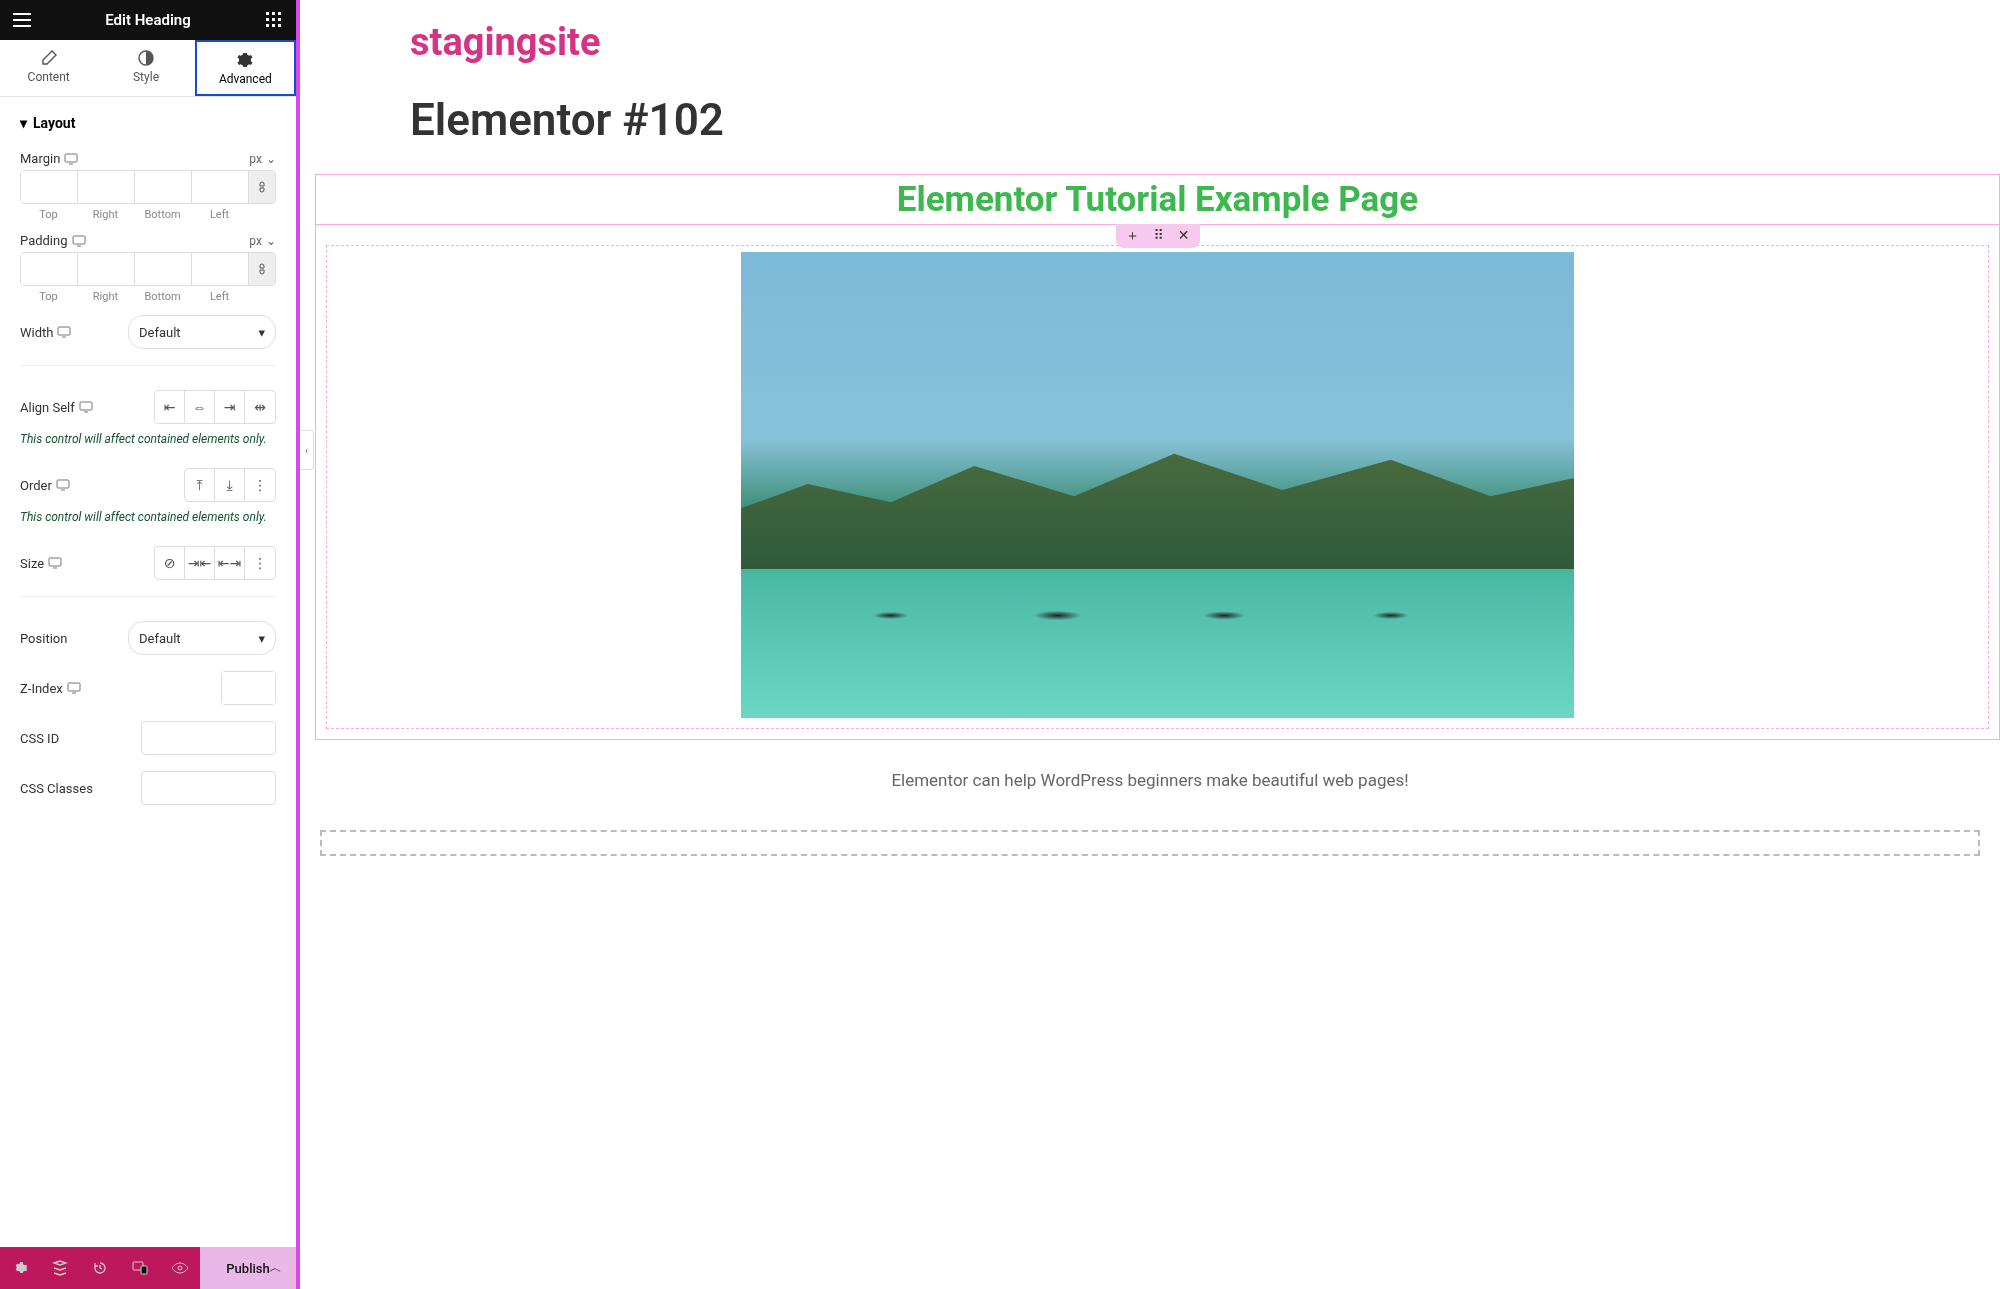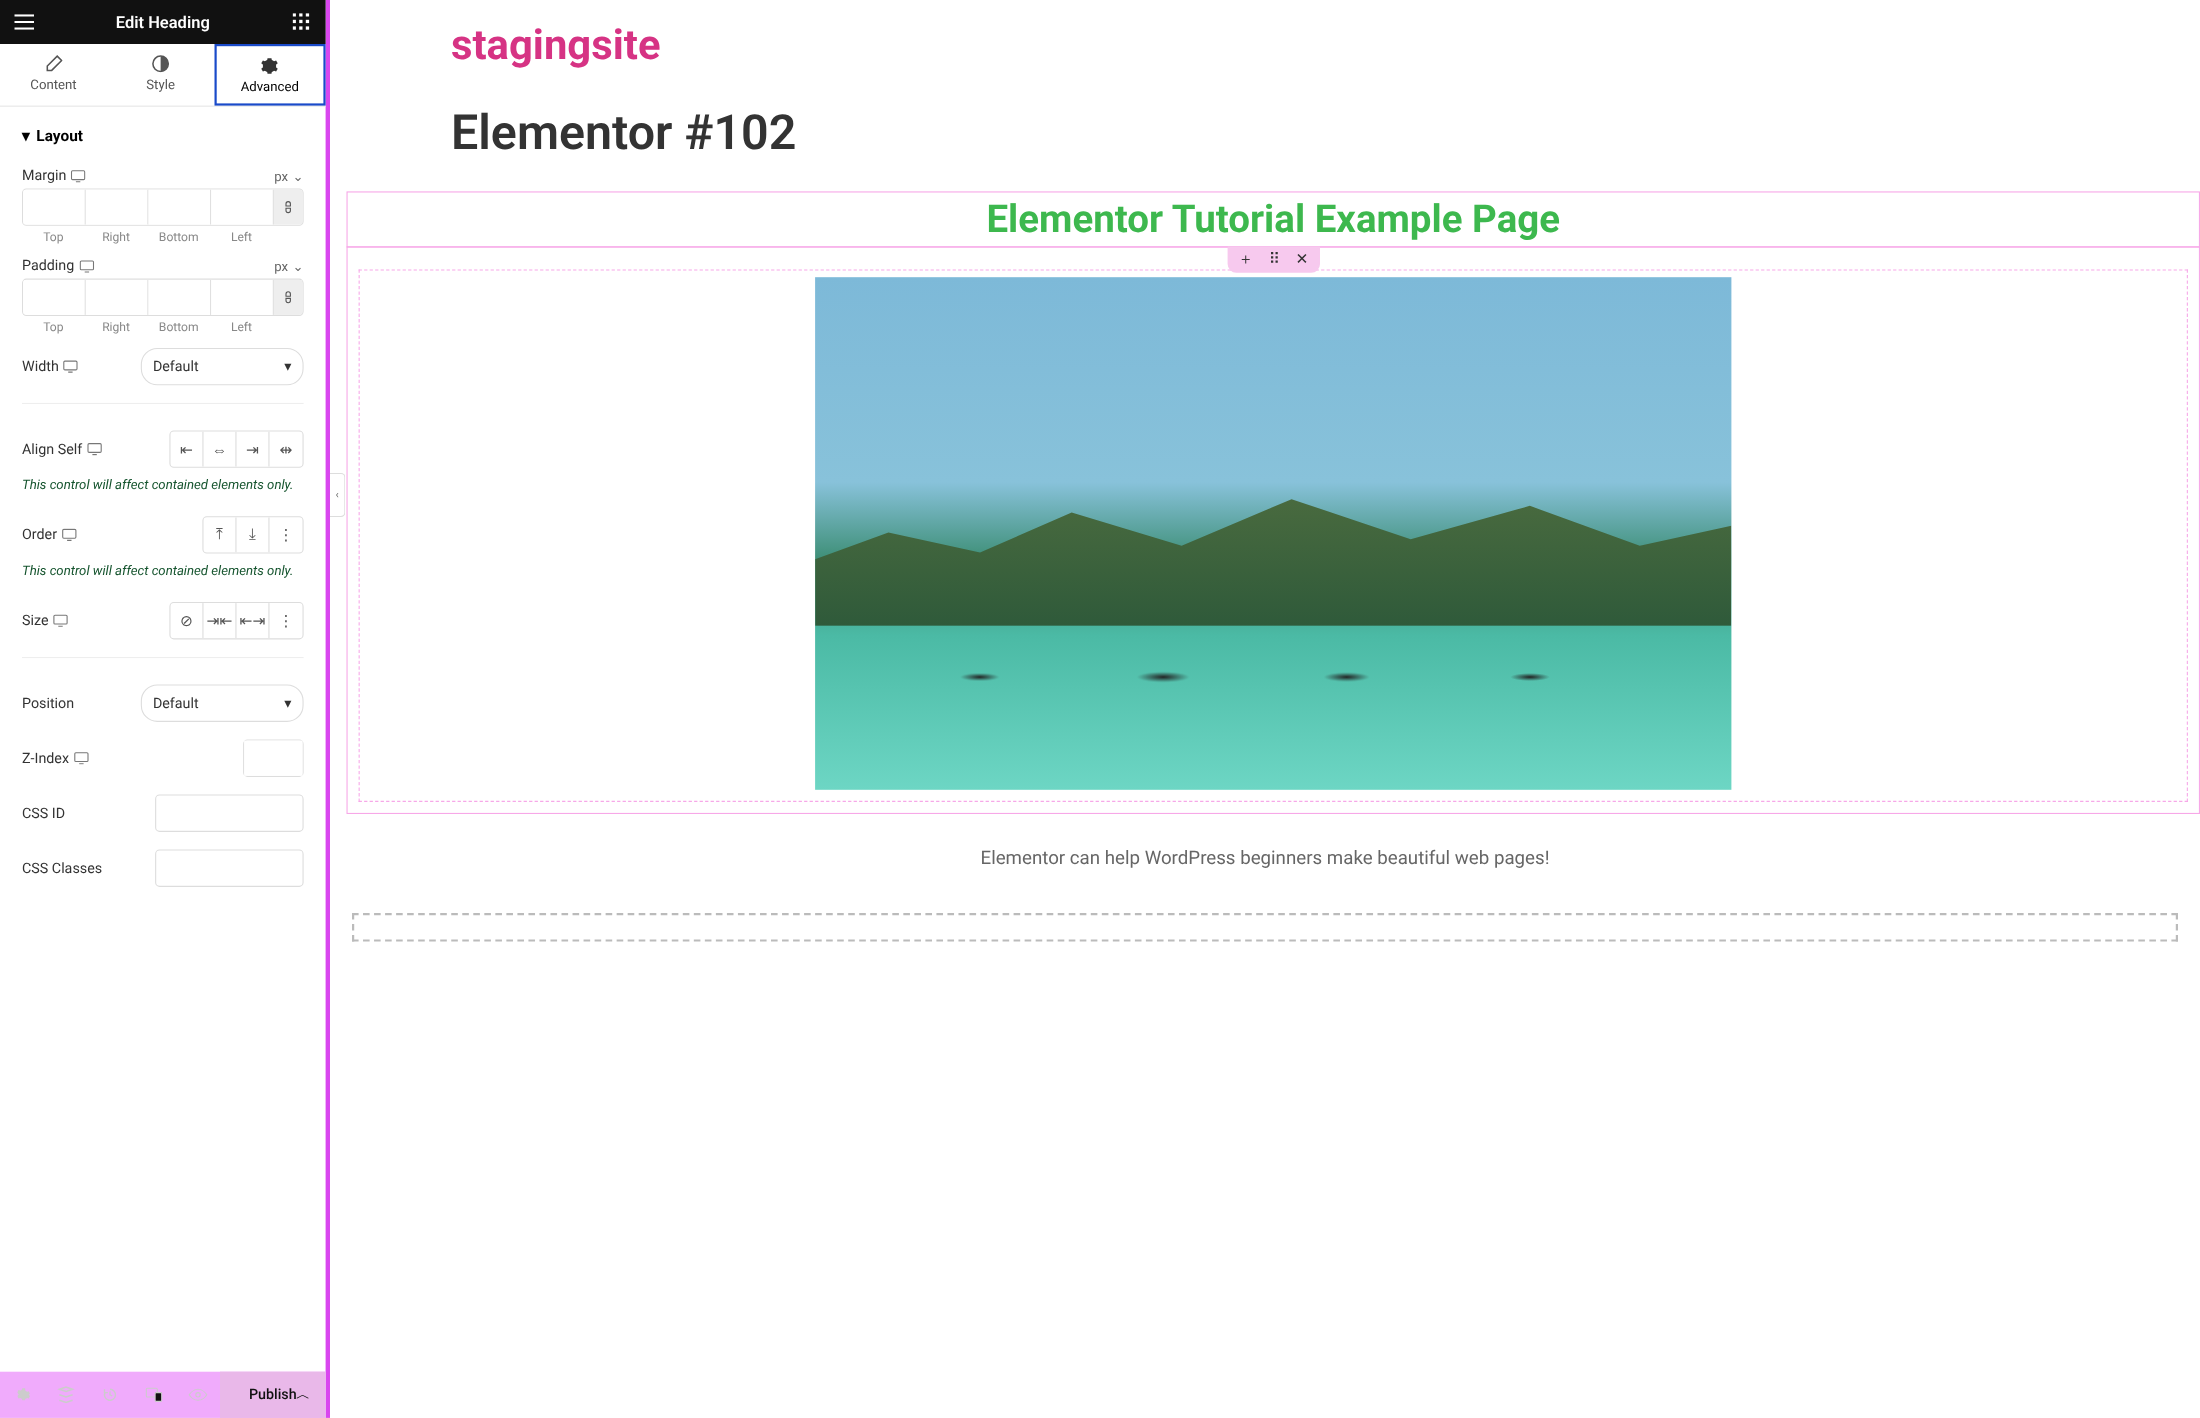--- a/index.html
+++ b/index.html
@@ -41,21 +41,21 @@
 .helper { font-size:12px; font-style:italic; color:#14532d; padding: 4px 0 10px; }
 
 .input-text { border:1px solid #ddd; border-radius:4px; height:34px; width:135px; display:flex; }
 .input-text input { border:none; flex:1; padding:0 8px; font-size:13px; outline:none; background:transparent;}
 .input-small { border:1px solid #ddd; border-radius:4px; height:34px; width:55px; }
 .input-small input { border:none; width:100%; height:100%; padding:0 6px; font-size:13px; outline:none; }
 
 hr.sep { border:none; border-top:1px solid #eee; margin: 12px 0; }
 
 
-.sidebar-footer { height:42px; background:#f0abfc; display:flex; align-items:stretch; }
+.sidebar-footer { height:42px; background:#be185d; display:flex; align-items:stretch; }
 .footer-icon { width:40px; display:flex; align-items:center; justify-content:center; color:#ccc; cursor:pointer; }
 .publish { flex:1; background:#e9b8e9; color:#111; display:flex; align-items:center; justify-content:center; gap:20px; font-size:13px; font-weight:500; cursor:pointer; position: relative;}
 .publish .chev { position:absolute; right:14px; }
 
 
 .canvas { flex:1; overflow:auto; position:relative; padding: 0 0 40px 0; }
 .canvas-inner { padding: 20px 0 0 110px; }
 .site-title { color:#d63384; font-size:38px; font-weight:700; margin-bottom: 30px; }
 .page-title { color:#333; font-size:44px; font-weight:600; margin-bottom: 28px; }
 

